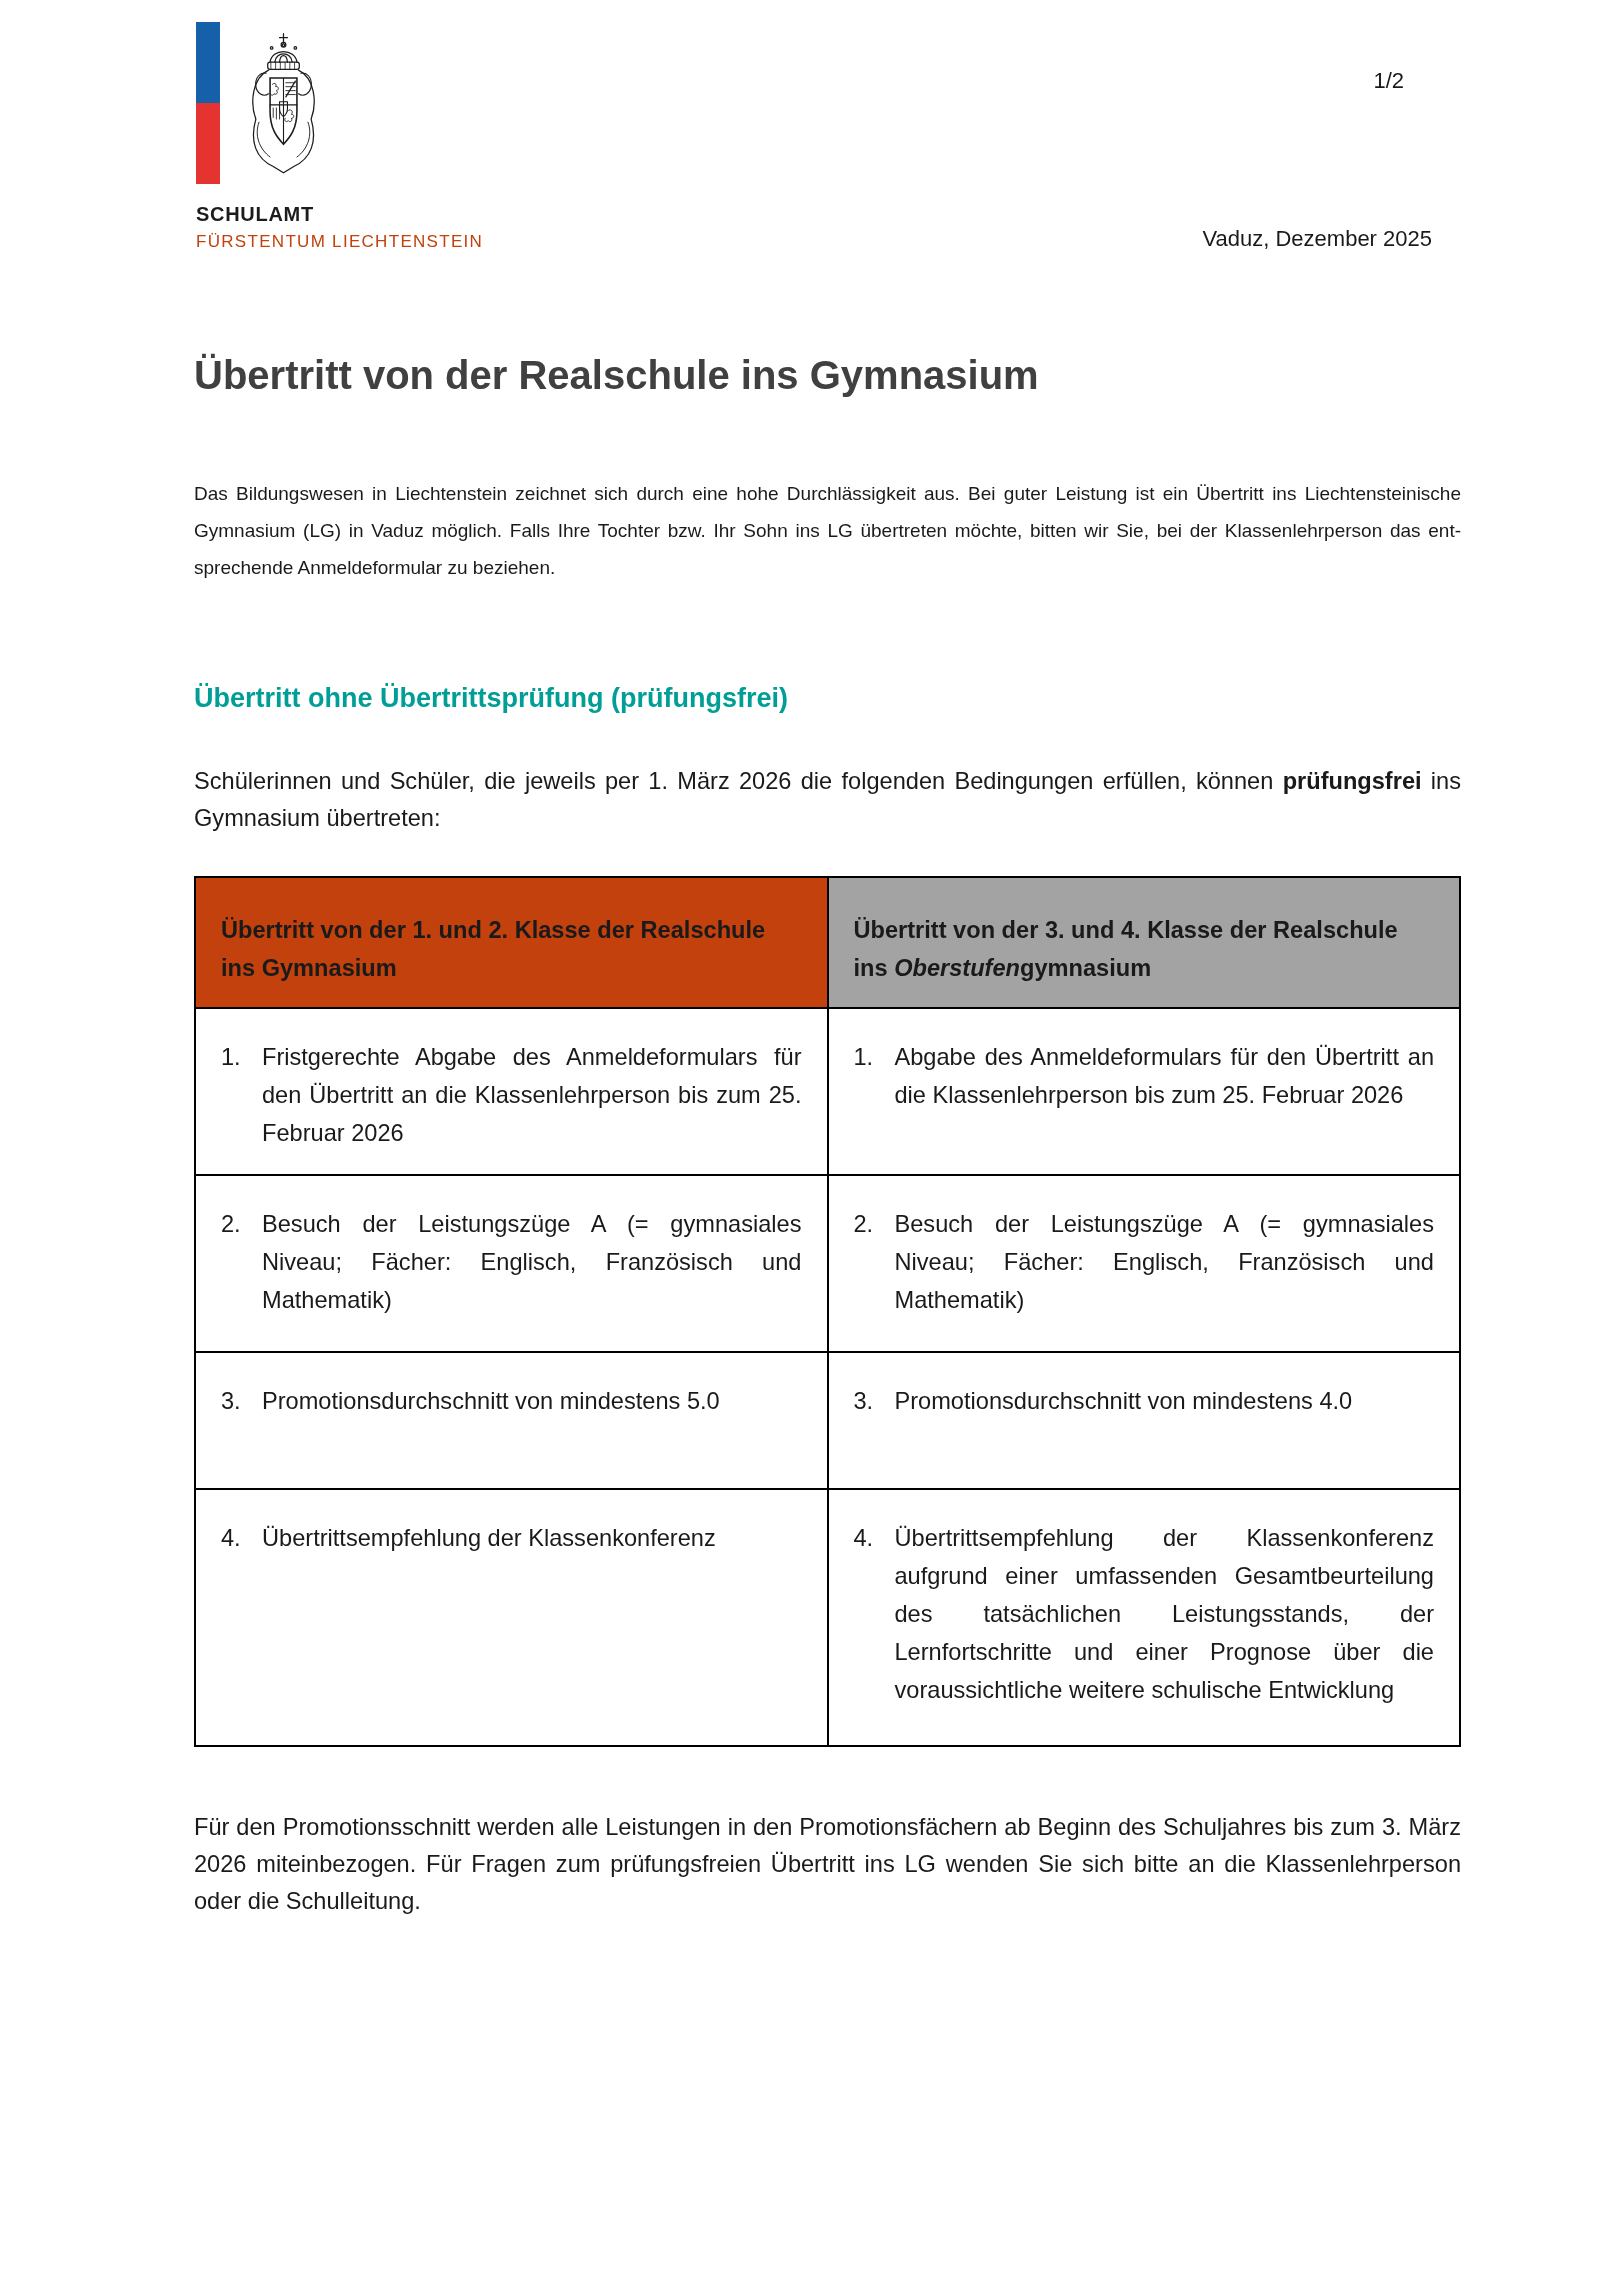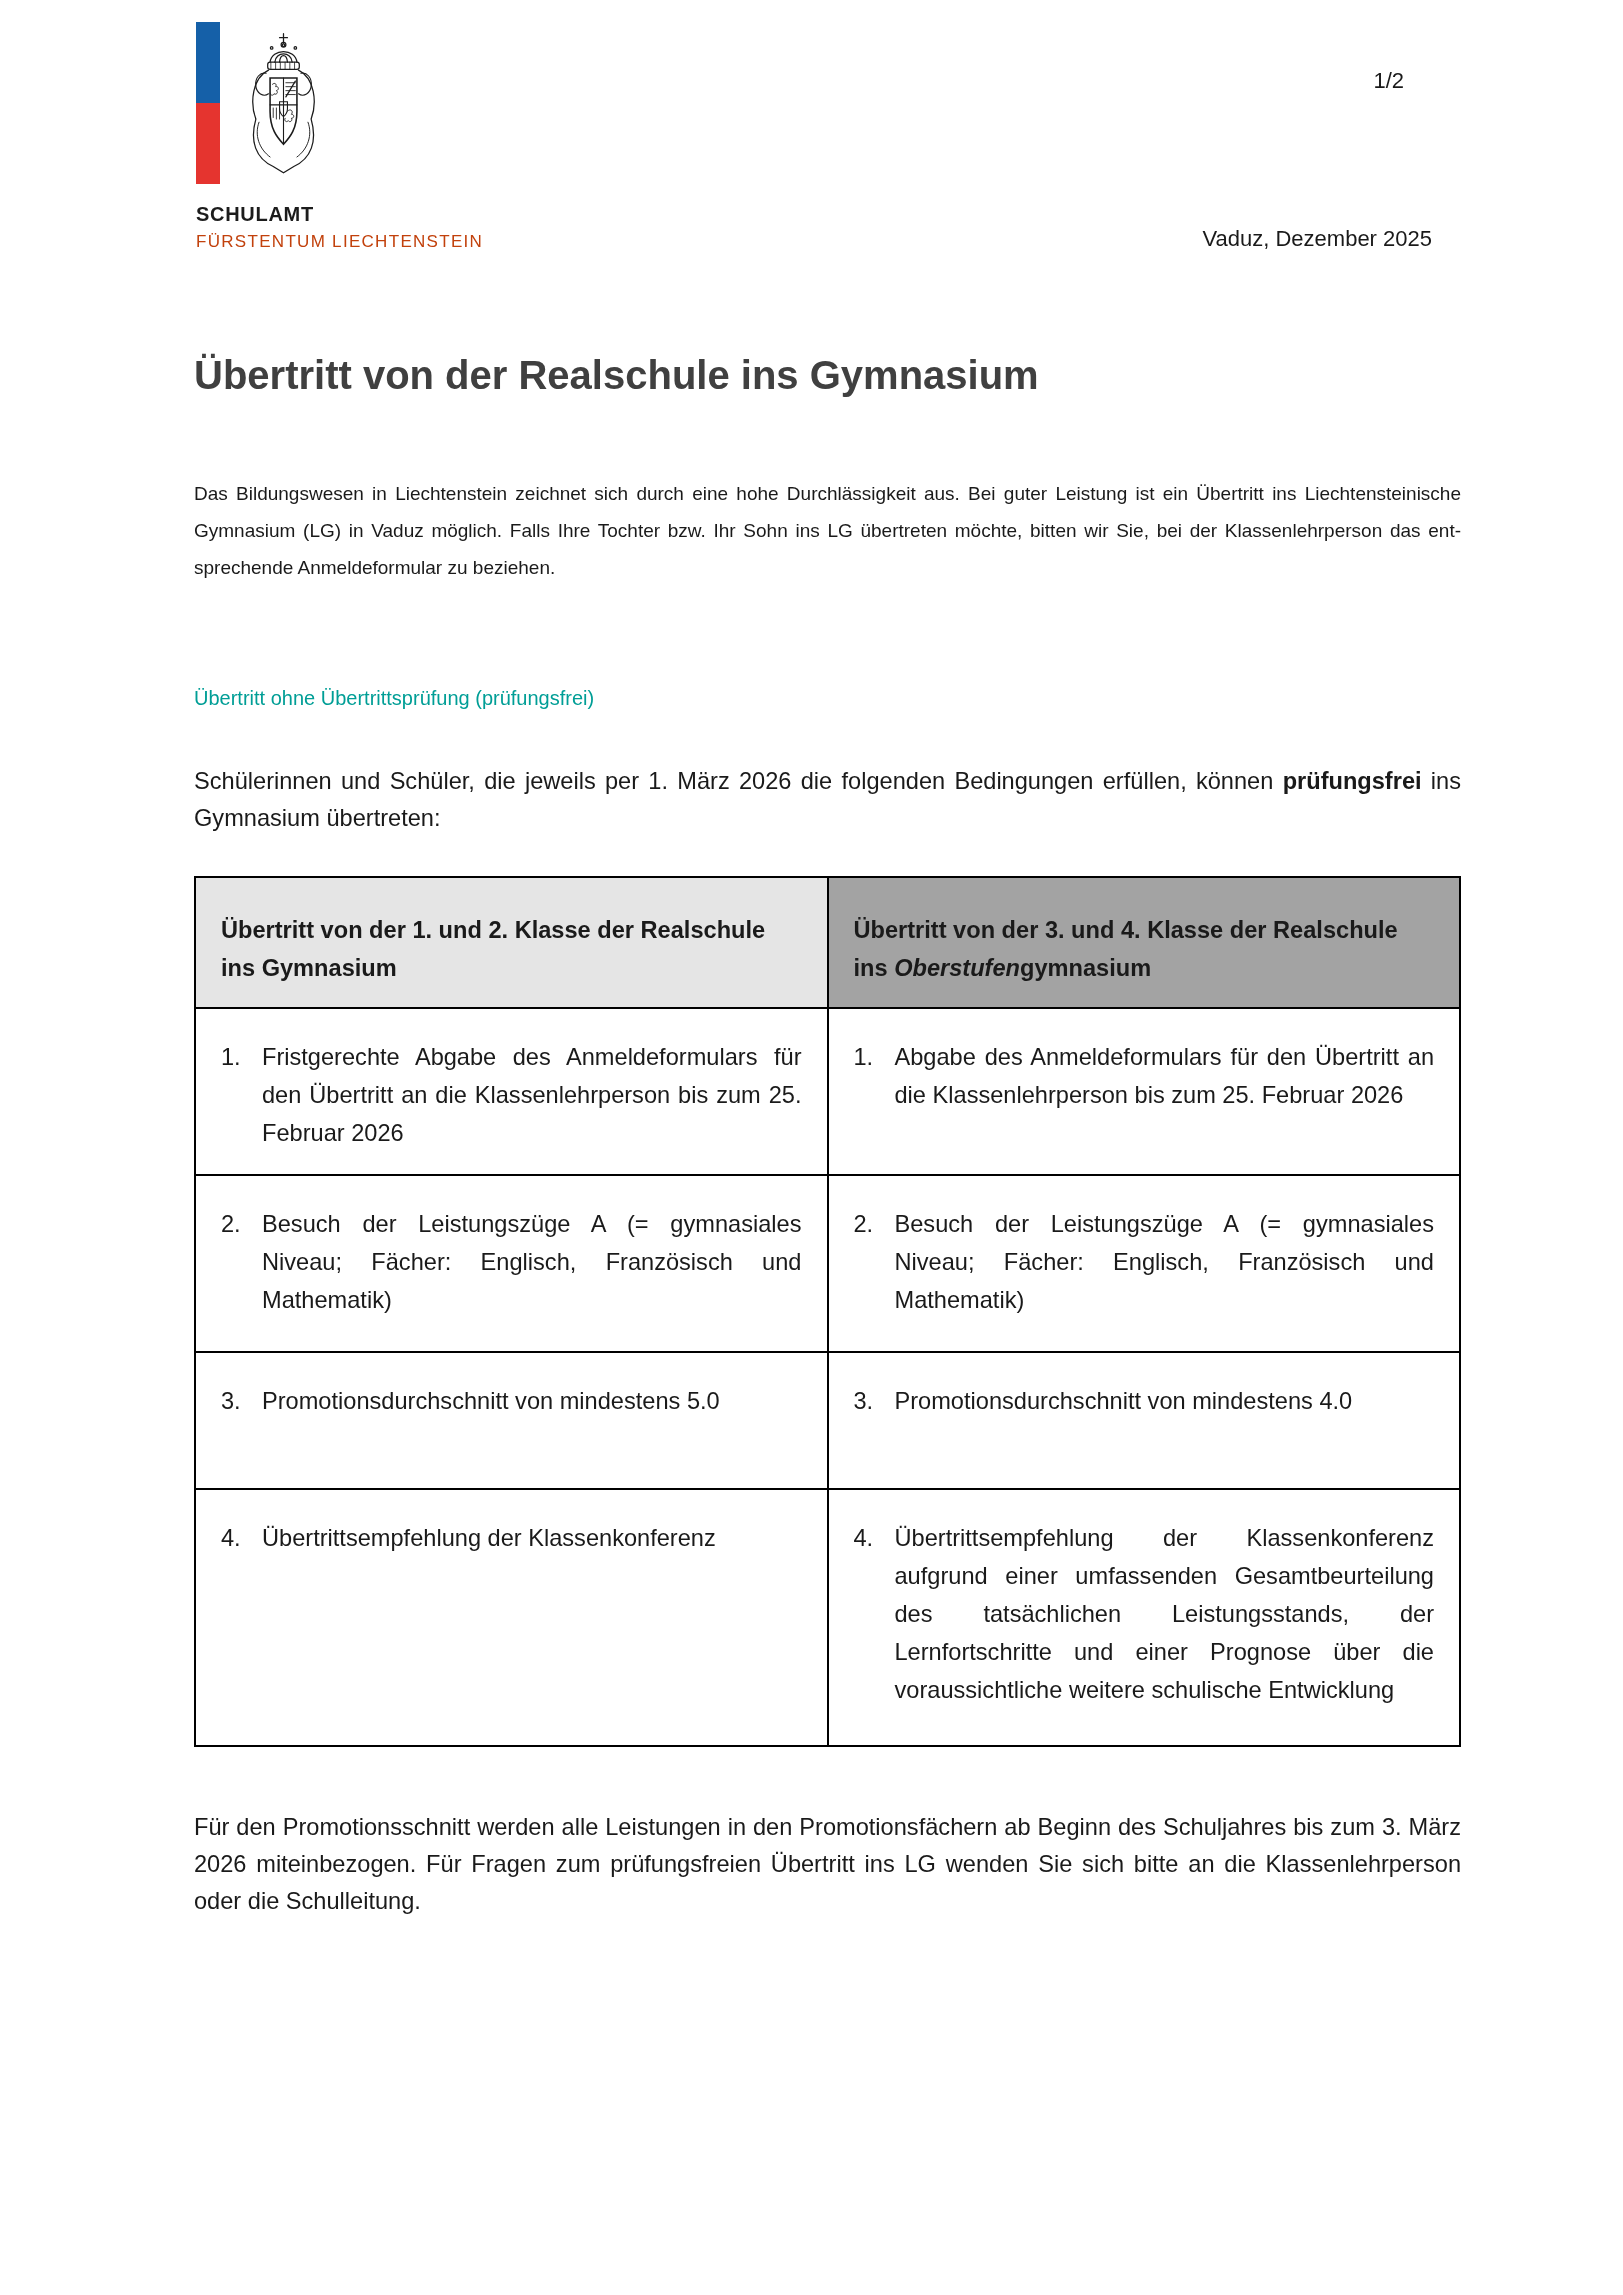--- a/index.html
+++ b/index.html
@@ -16,21 +16,21 @@
   .logo-bar .half{width:100%;height:50%;}
   .crest{position:absolute;left:239px;top:29px;width:89px;height:158px;}
   .org-name{position:absolute;left:196px;top:203px;font-size:20px;font-weight:700;letter-spacing:0.7px;color:#1c1c1c;line-height:23.6px;}
   .org-sub{position:absolute;left:196px;top:230px;font-size:17px;font-weight:400;letter-spacing:1.3px;color:#c2410c;line-height:23.6px;}
   .page-number{position:absolute;right:219px;top:68px;font-size:22px;line-height:26px;color:#1a1a1a;}
   .date-line{position:absolute;right:191px;top:226px;font-size:22px;line-height:26px;color:#1a1a1a;}
   
   .content{position:absolute;left:194px;top:0;width:1267px;}
   .doc-title{position:absolute;left:0;top:352px;margin:0;font-size:40px;line-height:47px;font-weight:700;}
   .intro{position:absolute;left:0;top:475px;width:1267px;margin:0;font-size:19px;line-height:37px;text-align:justify;}
-  .section-heading{position:absolute;left:0;top:681px;margin:0;font-size:20px;line-height:34px;font-weight:400;}
+  .section-heading{position:absolute;left:0;top:681px;margin:0;font-size:27px;line-height:34px;font-weight:700;}
   .lead{position:absolute;left:0;top:763px;width:1267px;margin:0;font-size:23.6px;line-height:37px;text-align:justify;}
   .closing{position:absolute;left:0;top:1809px;width:1267px;margin:0;font-size:23.6px;line-height:37px;text-align:justify;}
   
   table.criteria{
     position:absolute;left:0;top:876px;width:1267px;
     border-collapse:collapse;table-layout:fixed;
   }
   table.criteria td{
     border:2px solid #000;
     vertical-align:top;
@@ -101,21 +101,21 @@
 
     <p class="intro">Das Bildungswesen in Liechtenstein zeichnet sich durch eine hohe Durchlässigkeit aus. Bei guter Leistung ist ein Übertritt ins Liechtensteinische Gymnasium (LG) in Vaduz möglich. Falls Ihre Toch­ter bzw. Ihr Sohn ins LG übertreten möchte, bitten wir Sie, bei der Klassenlehrperson das ent­sprechende Anmeldeformular zu beziehen.</p>
 
     <h2 class="section-heading" style="color:#009E96;">Übertritt ohne Übertrittsprüfung (prüfungsfrei)</h2>
 
     <p class="lead"><span>Schülerinnen und Schüler, die jeweils per 1. März 2026 die folgenden Bedingungen erfüllen, kön­nen </span><b>prüfungsfrei</b><span> ins Gymnasium übertreten:</span></p>
 
     <table class="criteria">
       <tbody>
         <tr class="thead">
-          <td style="background:#e5e5e5;">
+          <td style="background:#c2410c;">
             <span>Übertritt von der 1. und 2. Klasse der Realschule ins Gymnasium</span>
           </td>
           <td style="background:#a3a3a3;">
             <span>Übertritt von der 3. und 4. Klasse der Realschule ins </span><span class="ital">Oberstufen</span><span>gymnasium</span>
           </td>
         </tr>
 
         <tr class="r1">
           <td>
             <div class="li">

